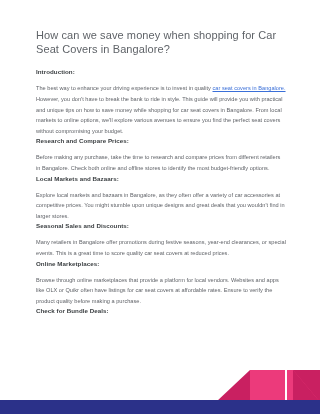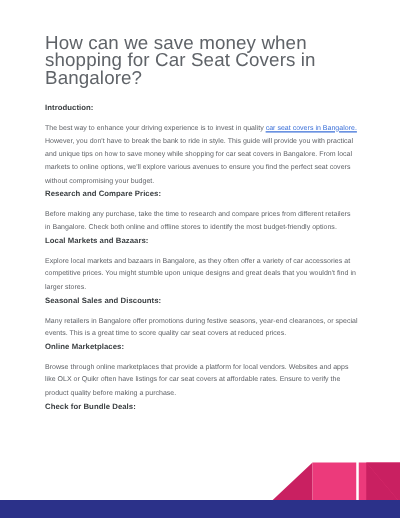--- a/index.html
+++ b/index.html
@@ -22,21 +22,21 @@
     background: #ffffff;
     overflow: hidden;
   }
   .content {
     position: absolute;
     left: 36px;
     top: 28px;
     width: 250px;
   }
   .doc-title {
-    font-size: 15px;
+    font-size: 11px;
     line-height: 14.2px;
     color: #5f6368;
     font-weight: 400;
     letter-spacing: 0.1px;
     margin: 0 0 11px 0;
   }
   .section-heading {
     font-size: 6.2px;
     line-height: 9px;
     color: #3c4043;

